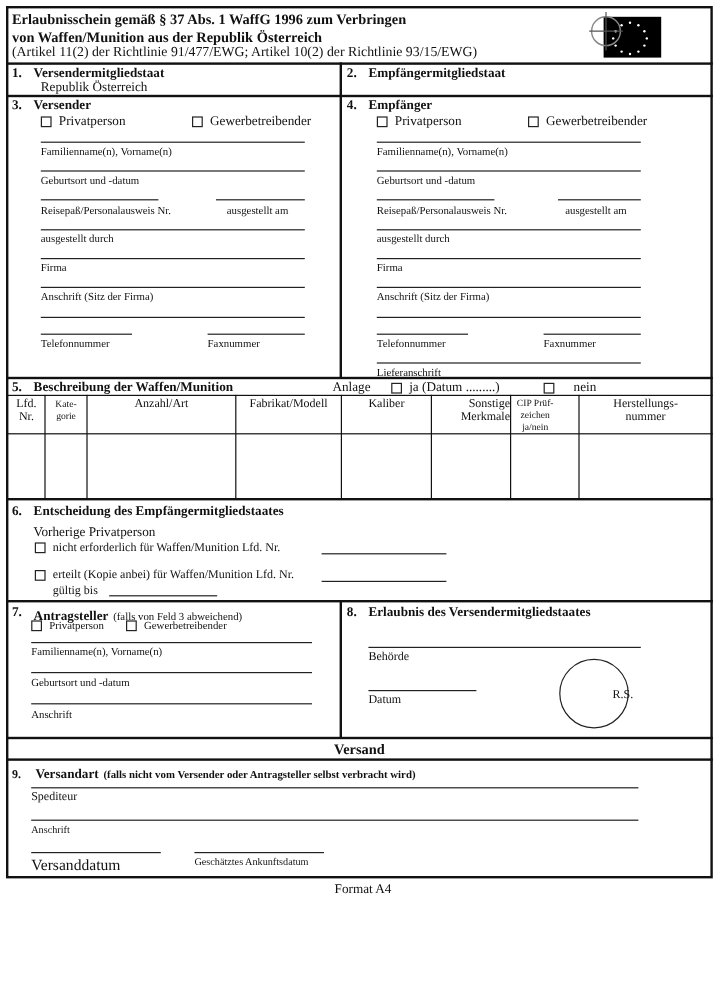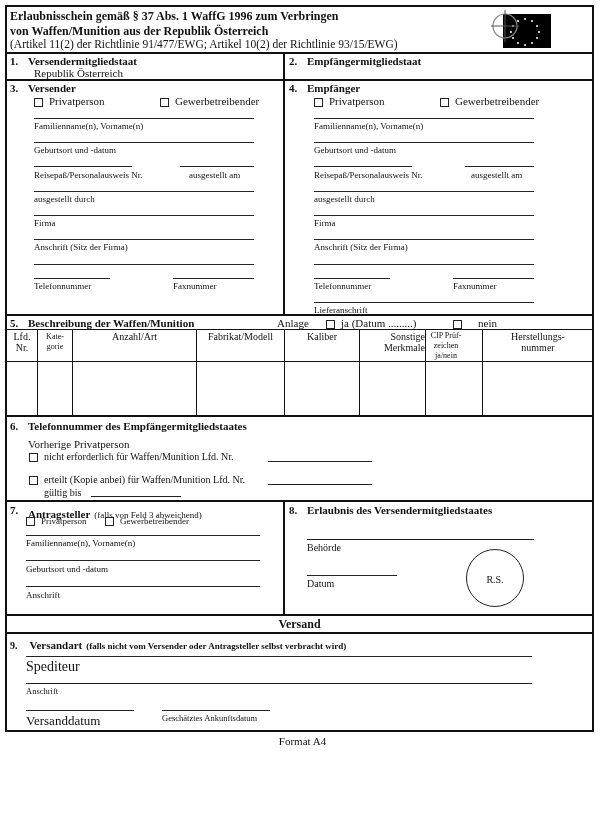--- a/index.html
+++ b/index.html
@@ -164,21 +164,21 @@
     <div>ja/nein</div>
   </div>
 <div class="th" style="left:483px;top:331px;width:110px;">
     <div>Herstellungs-</div>
     <div>nummer</div>
   </div>
 
 <div class="abs" style="left:7px;top:362px;width:586px;height:53px;"></div>
 
 <div class="sec-title" style="left:10px;top:420px;">6.</div>
-<div class="sec-title" style="left:28px;top:420px;">Telefonnummer des Empfängermitgliedstaates</div>
+<div class="sec-title" style="left:28px;top:420px;">Entscheidung des Empfängermitgliedstaates</div>
 <div class="abs t11" style="left:28px;top:438px;white-space:nowrap;">Vorherige Privatperson</div>
 <div class="abs t10" style="left:29px;top:451px;white-space:nowrap;"><span class="cb"></span><span>nicht erforderlich für Waffen/Munition Lfd. Nr.</span></div>
 <div class="ul" style="left:268px;top:461px;width:104px;"></div>
 <div class="abs t10" style="left:29px;top:474px;white-space:nowrap;"><span class="cb"></span><span>erteilt (Kopie anbei) für Waffen/Munition Lfd. Nr.</span></div>
 <div class="ul" style="left:268px;top:484px;width:104px;"></div>
 <div class="abs t10" style="left:44px;top:487px;white-space:nowrap;">gültig bis</div>
 <div class="ul" style="left:91px;top:496px;width:90px;"></div>
 
 <div class="sec-title" style="left:10px;top:504px;">7.</div>
 <div class="abs" style="left:28px;top:504px;white-space:nowrap;"><span class="b t11">Antragsteller</span> <span class="t9">(falls von Feld 3 abweichend)</span></div>
@@ -191,27 +191,27 @@
 <div class="ul" style="left:26px;top:586px;width:234px;"></div>
 <div class="lbl" style="left:26px;top:590px;">Anschrift</div>
 
 <div class="sec-title" style="left:289px;top:504px;">8.</div>
 <div class="sec-title" style="left:307px;top:504px;">Erlaubnis des Versendermitgliedstaates</div>
 <div class="ul" style="left:307px;top:539px;width:227px;"></div>
 <div class="abs t10" style="left:307px;top:542px;">Behörde</div>
 <div class="ul" style="left:307px;top:575px;width:90px;"></div>
 <div class="abs t10" style="left:307px;top:578px;">Datum</div>
 <div class="abs" style="left:466px;top:549px;width:58px;height:58px;border:1px solid #222;border-radius:50%;box-sizing:border-box;"></div>
-<div class="abs t10" style="left:466px;top:574px;width:58px;text-align:center;">R.S.</div>
+<div class="abs t10" style="left:490px;top:574px;width:58px;text-align:center;">R.S.</div>
 
 <div class="abs b" style="left:5px;top:617px;width:589px;text-align:center;font-size:12px;">Versand</div>
 
 <div class="abs" style="left:10px;top:635px;white-space:nowrap;"><span class="b t10">9.</span>&nbsp;&nbsp;&nbsp;<span class="b t11">Versandart</span> <span class="b t9">(falls nicht vom Versender oder Antragsteller selbst verbracht wird)</span></div>
 <div class="ul" style="left:26px;top:656px;width:506px;"></div>
-<div class="lbl" style="left:26px;top:659px;font-size:14px;">Spediteur</div>
+<div class="lbl" style="left:26px;top:659px;font-size:10px;">Spediteur</div>
 <div class="ul" style="left:26px;top:683px;width:506px;"></div>
 <div class="lbl" style="left:26px;top:686px;font-size:8.5px;">Anschrift</div>
 <div class="ul" style="left:26px;top:710px;width:108px;"></div>
 <div class="lbl" style="left:26px;top:713px;font-size:13px;">Versanddatum</div>
 <div class="ul" style="left:162px;top:710px;width:108px;"></div>
 <div class="lbl" style="left:162px;top:713px;font-size:8.5px;">Geschätztes Ankunftsdatum</div>
 
 <div class="abs t11" style="left:0;top:735px;width:605px;text-align:center;">Format A4</div>
 
 </body></html>

